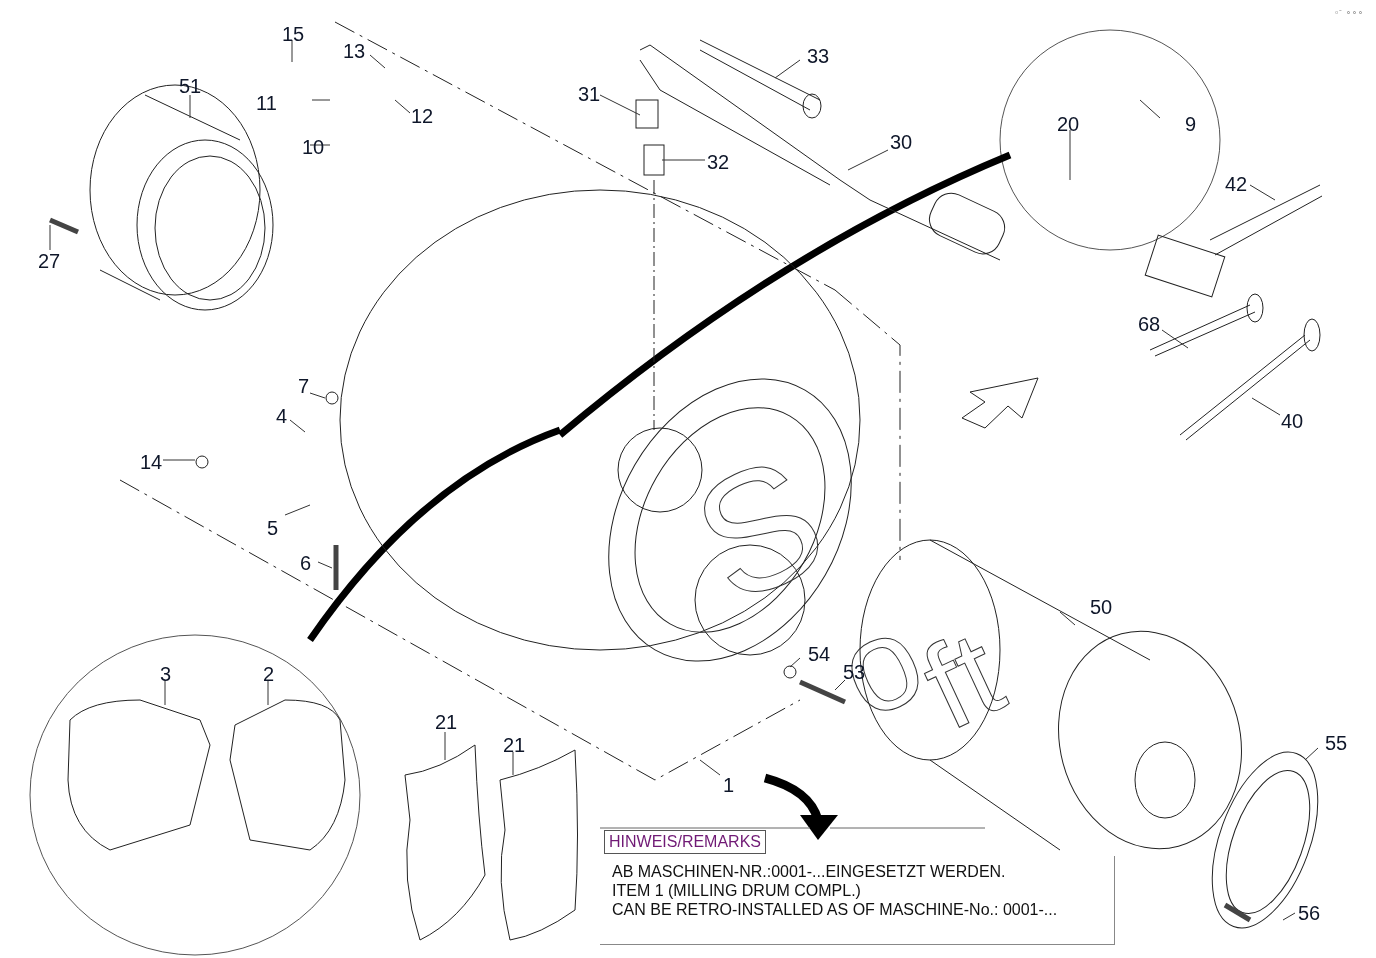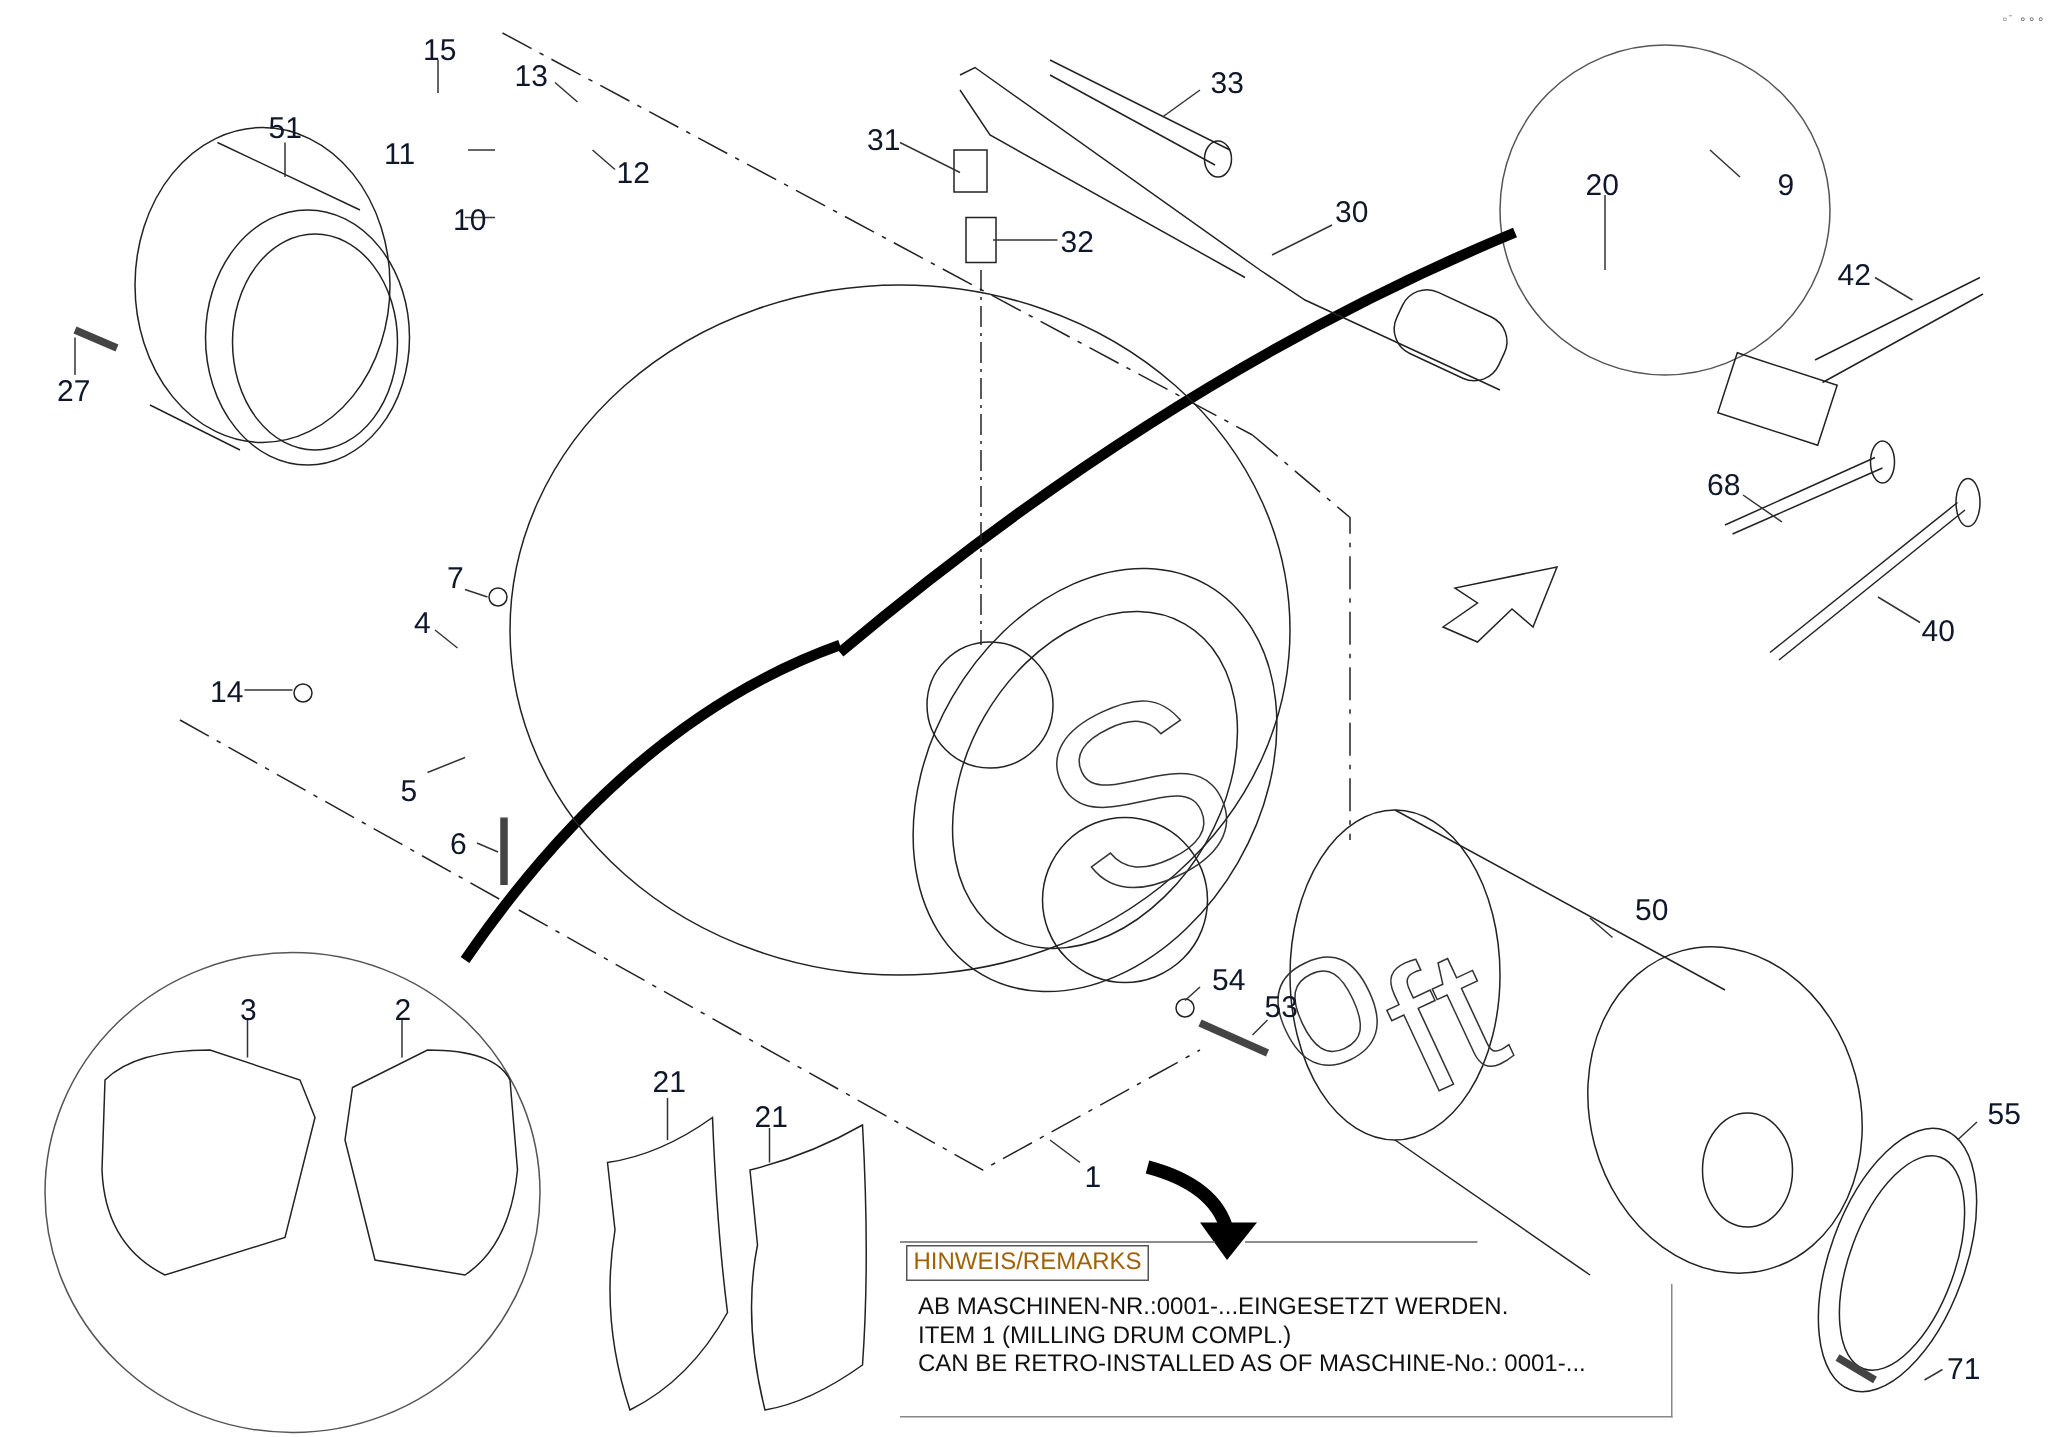--- a/index.html
+++ b/index.html
@@ -1,19 +1,19 @@
 <!DOCTYPE html>
 <html><head>
 <meta charset="utf-8">
 <style>
   html, body { margin: 0; padding: 0; background: #ffffff; }
   body { width: 1376px; height: 958px; position: relative; overflow: hidden; font-family: "Liberation Sans", sans-serif; }
   #drawing { position: absolute; left: 0; top: 0; width: 1376px; height: 958px; }
   .callout { position: absolute; font-size: 20px; color: #0f172a; line-height: 1; white-space: nowrap; }
-  .remarks-title-box { position: absolute; left: 604px; top: 830px; border: 1px solid #555; padding: 2px 4px; font-size: 16px; color: #a16207; }
+  .remarks-title-box { position: absolute; left: 604px; top: 830px; border: 1px solid #555; padding: 2px 4px; font-size: 16px; color: #701a75; }
   .remarks-body { position: absolute; left: 612px; top: 862px; font-size: 16px; line-height: 19px; color: #111; }
   .remarks-body .it { }
   .remarks-frame { position: absolute; left: 600px; top: 856px; width: 514px; height: 88px; border-right: 1px solid #888; border-bottom: 1px solid #888; }
   .corner-mark { position: absolute; right: 12px; top: 6px; font-size: 8px; color: #666; letter-spacing: 1px; }
 </style>
 </head>
 <body>
 
 <svg id="drawing" viewBox="0 0 1376 958" xmlns="http://www.w3.org/2000/svg" fill="none" stroke="#222" stroke-width="1">
 
@@ -172,21 +172,21 @@
 <span class="callout" style="left:890px;top:132px;">30</span>
 <span class="callout" style="left:1057px;top:114px;">20</span>
 <span class="callout" style="left:1185px;top:114px;">9</span>
 <span class="callout" style="left:1225px;top:174px;">42</span>
 <span class="callout" style="left:1138px;top:314px;">68</span>
 <span class="callout" style="left:1281px;top:411px;">40</span>
 <span class="callout" style="left:1090px;top:597px;">50</span>
 <span class="callout" style="left:808px;top:644px;">54</span>
 <span class="callout" style="left:843px;top:662px;">53</span>
 <span class="callout" style="left:1325px;top:733px;">55</span>
-<span class="callout" style="left:1298px;top:903px;">71</span>
+<span class="callout" style="left:1298px;top:903px;">56</span>
 <span class="callout" style="left:723px;top:775px;">1</span>
 <span class="callout" style="left:160px;top:664px;">3</span>
 <span class="callout" style="left:263px;top:664px;">2</span>
 <span class="callout" style="left:435px;top:712px;">21</span>
 <span class="callout" style="left:503px;top:735px;">21</span>
 
 <div class="remarks-frame"></div>
 <div class="remarks-title-box">HINWEIS/REMARKS</div>
 <div class="remarks-body">
   <div>AB MASCHINEN-NR.:0001-...EINGESETZT WERDEN.</div>

